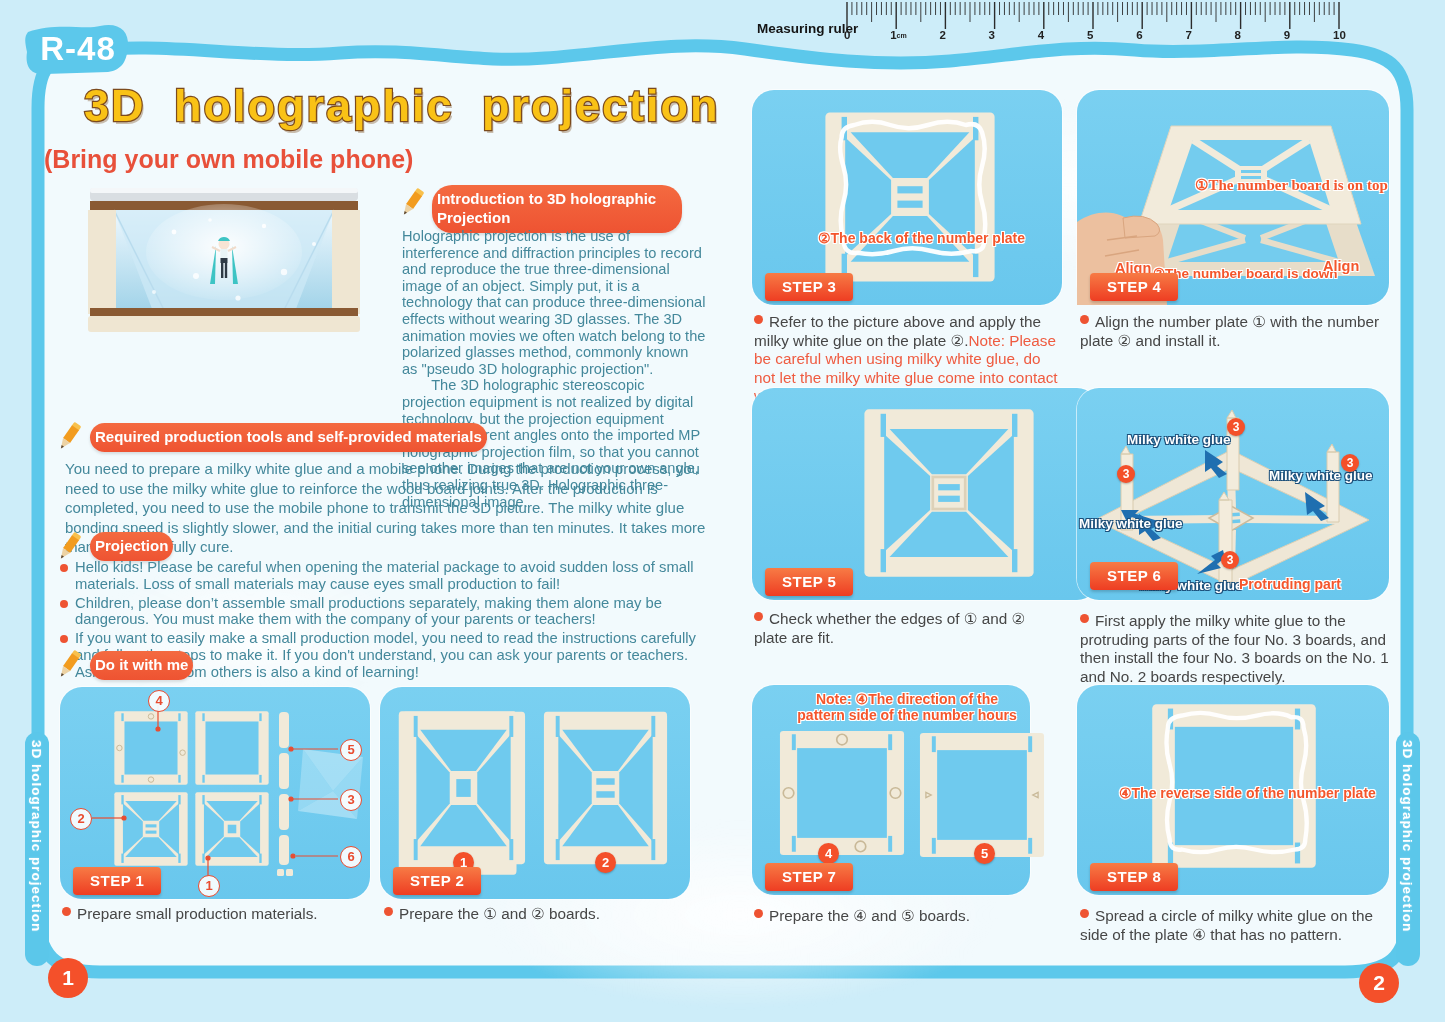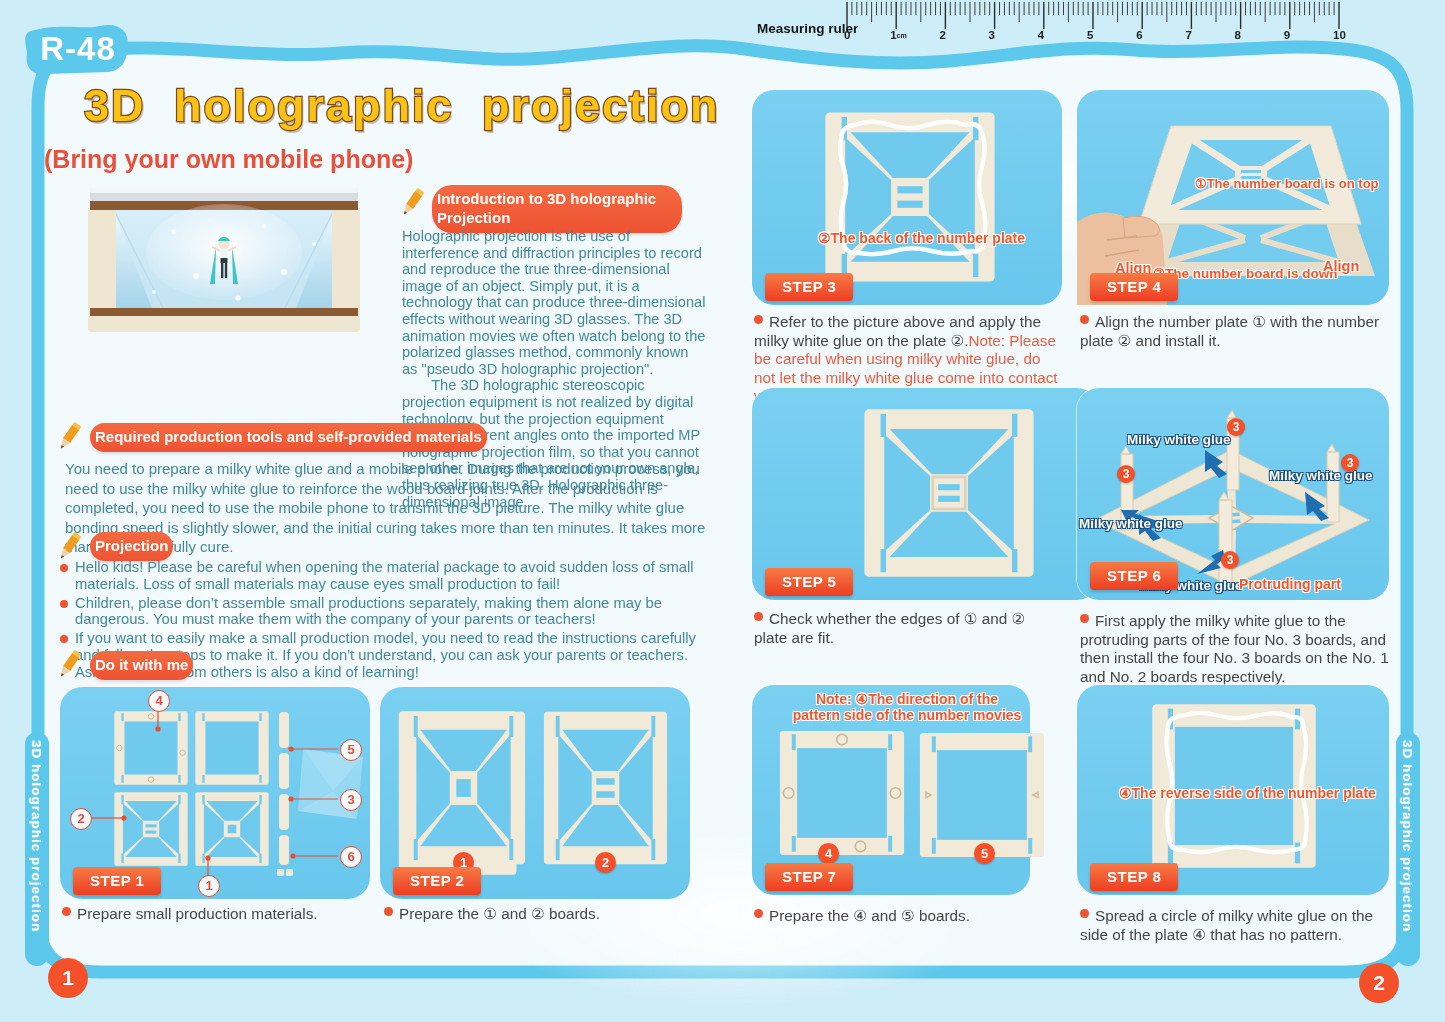--- a/index.html
+++ b/index.html
@@ -487,21 +487,21 @@
       <line x1="254" y1="120" x2="184" y2="88" stroke="#f2ebdb" stroke-width="7"></line>
       <rect x="158" y="76" width="32" height="16" fill="#f2ebdb"></rect>
       <rect x="164" y="80" width="20" height="3" fill="#74ccee"></rect>
         <rect x="164" y="86" width="20" height="3" fill="#74ccee"></rect>
 
       <path d="M0,132 C20,118 44,120 56,134 C70,124 84,132 86,150 L90,215 L0,215 Z" fill="#ecc09f"></path>
       <path d="M46,128 q22,-6 34,6 q6,8 -2,12 l-30,2 z" fill="#ecc09f" stroke="#d9a57f" stroke-width="1"></path>
       <line x1="30" y1="150" x2="60" y2="146" stroke="#d9a57f" stroke-width="1.5"></line>
       <line x1="28" y1="166" x2="62" y2="160" stroke="#d9a57f" stroke-width="1.5"></line>
     </svg>
-    <div class="photo-label" style="left:118px;top:86px;font-size:13px;">①The number board is on top</div>
+    <div class="photo-label" style="left:118px;top:86px;font-size:15px;font-family:Liberation Serif, serif;">①The number board is on top</div>
     <div class="photo-label" style="left:38px;top:170px;font-size:14.5px;">Align</div>
     <div class="photo-label" style="left:76px;top:175px;font-size:13.5px;">②The number board is down</div>
     <div class="photo-label" style="left:246px;top:168px;font-size:14.5px;">Align</div>
     <div class="step-badge">STEP 4</div>
   </div>
   <div class="caption" style="left:1080px;top:313px;width:310px;">
     <span class="dot"></span><span>Align the number plate ① with the number plate ② and install it.</span>
   </div>
 
   <div class="panel" style="left:752px;top:388px;width:310px;height:212px;padding-left:37px;">
@@ -567,21 +567,21 @@
     <div class="num-dot" style="left:264px;top:66px;width:18px;height:18px;line-height:18px;font-size:12px;">3</div>
     <div class="num-dot" style="left:144px;top:163px;width:18px;height:18px;line-height:18px;font-size:12px;">3</div>
     <div class="step-badge" style="bottom:10px;">STEP 6</div>
   </div>
   <div class="caption" style="left:1080px;top:612px;width:310px;">
     <span class="dot"></span><span>First apply the milky white glue to the protruding parts of the four No. 3 boards, and then install the four No. 3 boards on the No. 1 and No. 2 boards respectively.</span>
   </div>
 
   <div class="panel" style="left:752px;top:685px;width:278px;height:210px;">
     <div class="photo-label" style="left:0;top:6px;width:310px;text-align:center;position:absolute;">Note: ④The direction of the</div>
-    <div class="photo-label" style="left:0;top:22px;width:310px;text-align:center;position:absolute;">pattern side of the number movies</div>
+    <div class="photo-label" style="left:0;top:22px;width:310px;text-align:center;position:absolute;">pattern side of the number hours</div>
     <svg width="310" height="210" viewBox="0 0 310 210" style="position:absolute;left:0;top:0;">
 
       <g transform="translate(24,42) scale(0.66)">
         <rect x="6" y="6" width="188" height="188" rx="5" fill="#f1ead9"></rect>
         <rect x="32" y="32" width="136" height="136" fill="#6fcaee"></rect>
         <rect x="24" y="11" width="6" height="24" fill="#6fcaee"></rect>
           <rect x="170" y="11" width="6" height="24" fill="#6fcaee"></rect>
         <rect x="24" y="165" width="6" height="24" fill="#6fcaee"></rect>
           <rect x="170" y="165" width="6" height="24" fill="#6fcaee"></rect>
         <circle cx="100" cy="19" r="8" fill="none" stroke="#c9b998" stroke-width="2.5"></circle>

